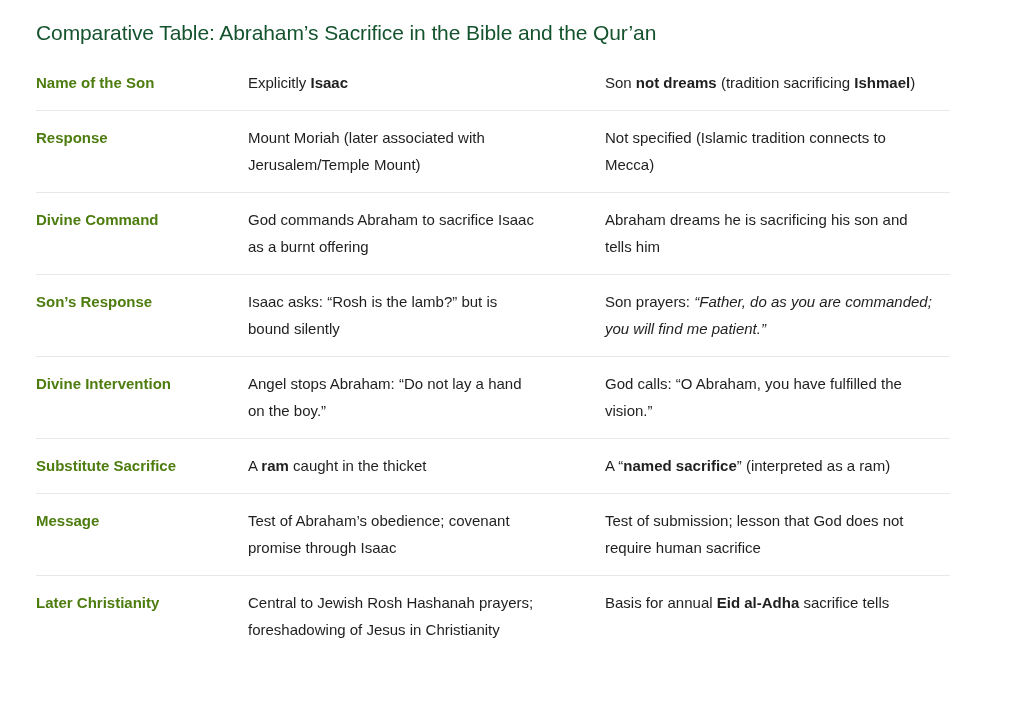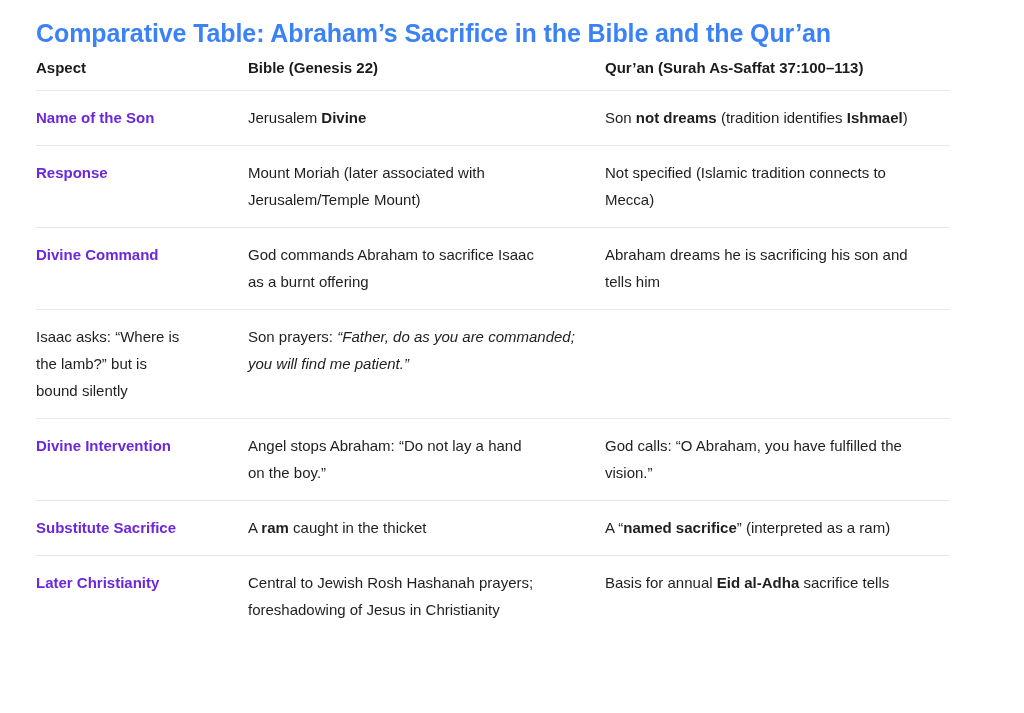--- a/index.html
+++ b/index.html
@@ -14,24 +14,24 @@
     font-family: "Liberation Sans", sans-serif;
     color: #1f1f1f;
     -webkit-font-smoothing: antialiased;
   }
   .container {
     padding: 20px 0 0 36px;
     width: 914px;
     box-sizing: content-box;
   }
   .title {
-    font-size: 25px;
+    font-size: 21px;
     line-height: 26px;
-    font-weight: 700;
-    color: #3b82f6;
+    font-weight: 400;
+    color: #14532d;
     margin: 0 0 10px 0;
     letter-spacing: -0.1px;
   }
   .grid-row {
     display: grid;
     grid-template-columns: 212px 357px 345px;
   }
   .thead {
     border-bottom: 1px solid #e8e8e8;
   }
@@ -51,74 +51,75 @@
   .cell {
     font-size: 15px;
     line-height: 27px;
     box-sizing: border-box;
   }
   .row .cell {
     padding: 13px 0 14px 0;
   }
   .cell.aspect {
     font-weight: 700;
-    color: #6d28d9;
+    color: #4d7c0f;
     padding-right: 20px;
   }
   .cell.bible {
     padding-right: 67px;
   }
   .cell.quran {
     padding-right: 13px;
   }
   .b { font-weight: 700; }
   .i { font-style: italic; }
 </style>
 </head>
 <body>
 
 <div class="container">
   <h1 class="title">Comparative Table: Abraham’s Sacrifice in the Bible and the Qur’an</h1>
 
   <div class="table">
-    <div class="grid-row thead">
-      <div class="cell aspect-h">Aspect</div>
-      <div class="cell bible-h">Bible (Genesis 22)</div>
-      <div class="cell quran-h">Qur’an (Surah As-Saffat 37:100–113)</div>
-    </div>
     <div>
         <div class="grid-row row">
           <div class="cell aspect">Name of the Son</div>
-          <div class="cell bible"><span>Jerusalem </span><span class="b ">Divine</span></div>
-          <div class="cell quran"><span>Son </span><span class="b ">not dreams</span><span> (tradition identifies </span><span class="b ">Ishmael</span><span>)</span></div>
+          <div class="cell bible"><span>Explicitly </span><span class="b ">Isaac</span></div>
+          <div class="cell quran"><span>Son </span><span class="b ">not dreams</span><span> (tradition sacrificing </span><span class="b ">Ishmael</span><span>)</span></div>
         </div>
         <div class="grid-row row">
           <div class="cell aspect">Response</div>
           <div class="cell bible"><span>Mount Moriah (later associated with Jerusalem/Temple Mount)</span></div>
           <div class="cell quran"><span>Not specified (Islamic tradition connects to Mecca)</span></div>
         </div>
         <div class="grid-row row">
           <div class="cell aspect">Divine Command</div>
           <div class="cell bible"><span>God commands Abraham to sacrifice Isaac as a burnt offering</span></div>
           <div class="cell quran"><span>Abraham dreams he is sacrificing his son and tells him</span></div>
         </div>
         <div class="grid-row row">
-          <div class="cell bible"><span>Isaac asks: “Where is the lamb?” but is bound silently</span></div>
+          <div class="cell aspect">Son’s Response</div>
+          <div class="cell bible"><span>Isaac asks: “Rosh is the lamb?” but is bound silently</span></div>
           <div class="cell quran"><span>Son prayers: </span><span class="i">“Father, do as you are commanded; you will find me patient.”</span></div>
         </div>
         <div class="grid-row row">
           <div class="cell aspect">Divine Intervention</div>
           <div class="cell bible"><span>Angel stops Abraham: “Do not lay a hand on the boy.”</span></div>
           <div class="cell quran"><span>God calls: “O Abraham, you have fulfilled the vision.”</span></div>
         </div>
         <div class="grid-row row">
           <div class="cell aspect">Substitute Sacrifice</div>
           <div class="cell bible"><span>A </span><span class="b ">ram</span><span> caught in the thicket</span></div>
           <div class="cell quran"><span>A “</span><span class="b ">named sacrifice</span><span>” (interpreted as a ram)</span></div>
         </div>
         <div class="grid-row row">
+          <div class="cell aspect">Message</div>
+          <div class="cell bible"><span>Test of Abraham’s obedience; covenant promise through Isaac</span></div>
+          <div class="cell quran"><span>Test of submission; lesson that God does not require human sacrifice</span></div>
+        </div>
+        <div class="grid-row row">
           <div class="cell aspect">Later Christianity</div>
           <div class="cell bible"><span>Central to Jewish Rosh Hashanah prayers; foreshadowing of Jesus in Christianity</span></div>
           <div class="cell quran"><span>Basis for annual </span><span class="b ">Eid al-Adha</span><span> sacrifice tells</span></div>
         </div>
       </div>
   </div>
 </div>
 
 </body></html>

